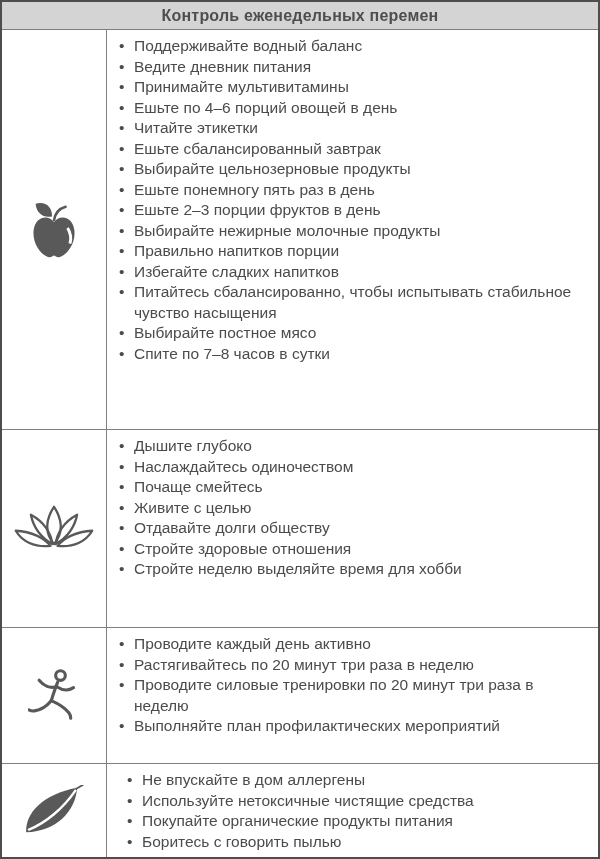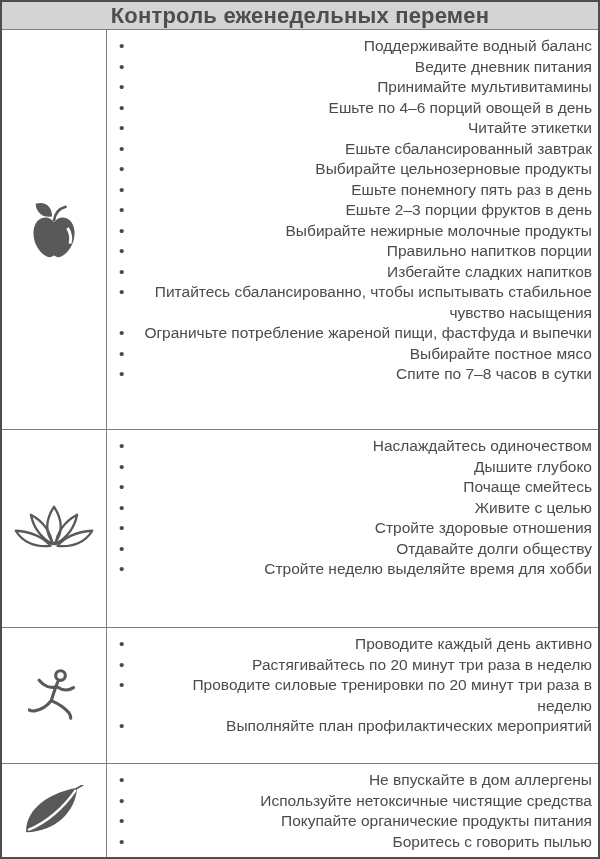--- a/index.html
+++ b/index.html
@@ -20,34 +20,34 @@
     width:600px;height:859px;
     border:2px solid var(--outer-border);
     display:grid;
     grid-template-rows:28px 400px 198px 136px auto;
     background:var(--page-bg);
   }
   .header{
     background:var(--header-bg);
     border-bottom:1px solid var(--grid-line);
     display:flex;align-items:center;justify-content:center;
-    font-weight:bold;font-size:22px;color:#4e4e4e;letter-spacing:.2px;
+    font-weight:bold;font-size:16px;color:#4e4e4e;letter-spacing:.2px;
   }
   .row{
     display:grid;grid-template-columns:105px 1fr;
     border-bottom:1px solid var(--grid-line);
     min-height:0;overflow:hidden;
   }
-  .row:last-child{border-bottom:none;}
+  .row:last-child{border-bottom:none;gap:8px;}
   .icon-cell{
     border-right:1px solid var(--grid-line);
     display:flex;align-items:center;justify-content:center;
   }
   .list-cell{padding:6px 6px 2px 0;overflow:hidden;}
-  ul.checklist{list-style:none;padding-left:27px;text-align:right;}
+  ul.checklist{list-style:none;padding-left:27px;}
   ul.checklist li{
     position:relative;
     font-size:15.5px;line-height:20.5px;color:var(--text);
   }
   ul.checklist li::before{
     content:"\2022";
     position:absolute;left:-15px;top:0;
     color:var(--text);
   }
   .ic{display:block;}
@@ -76,47 +76,46 @@
         <li>Ешьте по 4–6 порций овощей в день</li>
         <li>Читайте этикетки</li>
         <li>Ешьте сбалансированный завтрак</li>
         <li>Выбирайте цельнозерновые продукты</li>
         <li>Ешьте понемногу пять раз в день</li>
         <li>Ешьте 2–3 порции фруктов в день</li>
         <li>Выбирайте нежирные молочные продукты</li>
         <li>Правильно напитков порции</li>
         <li>Избегайте сладких напитков</li>
         <li>Питайтесь сбалансированно, чтобы испытывать стабильное чувство насыщения</li>
-        <li>Ограничьте потребление жареной пищи, фастфуда и выпечки</li>
         <li>Выбирайте постное мясо</li>
         <li>Спите по 7–8 часов в сутки</li>
       </ul>
     </div>
   </div>
 
   <div class="row">
     <div class="icon-cell">
       <svg class="ic" width="80" height="52" viewBox="0 0 90 56" aria-hidden="true">
         <g fill="none" stroke="var(--icon)" stroke-width="2.6" stroke-linejoin="round">
           <path d="M45 3 C37 15 33 31 45 45 C57 31 53 15 45 3 Z"></path>
           <path d="M19 12 C22 27 31 38 43 45 C42 33 34 20 19 12 Z"></path>
           <path d="M71 12 C68 27 59 38 47 45 C48 33 56 20 71 12 Z"></path>
           <path d="M2 30 C9 42 23 49 41 47 C34 38 20 31 2 30 Z"></path>
           <path d="M88 30 C81 42 67 49 49 47 C56 38 70 31 88 30 Z"></path>
         </g>
       </svg>
     </div>
     <div class="list-cell">
       <ul class="checklist">
+        <li>Дышите глубоко</li>
         <li>Наслаждайтесь одиночеством</li>
-        <li>Дышите глубоко</li>
         <li>Почаще смейтесь</li>
         <li>Живите с целью</li>
+        <li>Отдавайте долги обществу</li>
         <li>Стройте здоровые отношения</li>
-        <li>Отдавайте долги обществу</li>
         <li>Стройте неделю выделяйте время для хобби</li>
       </ul>
     </div>
   </div>
 
   <div class="row">
     <div class="icon-cell">
       <svg class="ic" width="52" height="58" viewBox="0 0 56 60" aria-hidden="true">
         <g fill="none" stroke="var(--icon)" stroke-width="3.4" stroke-linecap="round" stroke-linejoin="round">
           <circle cx="35" cy="8" r="5.2"></circle>

